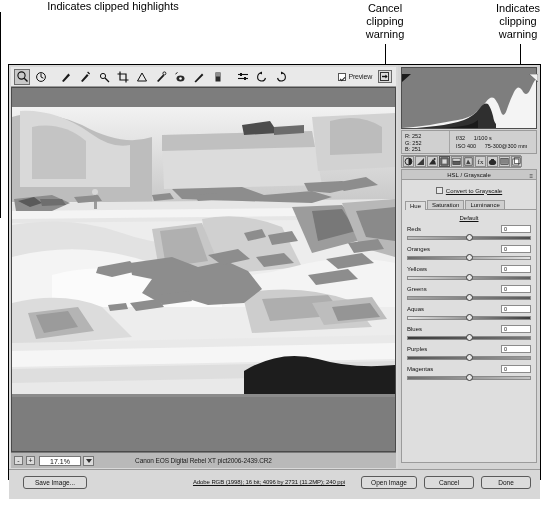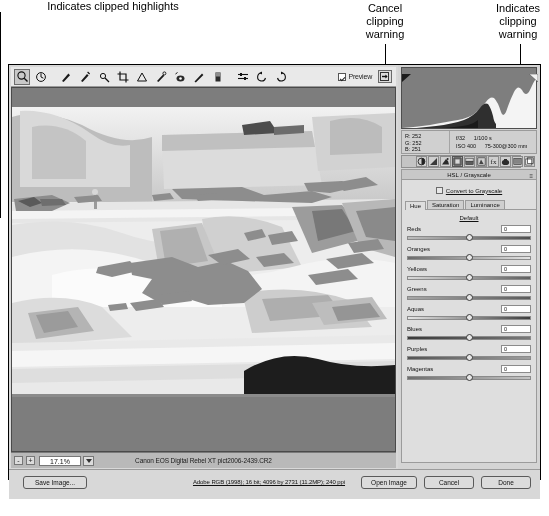--- a/index.html
+++ b/index.html
@@ -76,21 +76,21 @@
   #rgb-bar{position:absolute;left:3px;top:65px;width:136px;height:24px;background:#d0d0d0;
            border:1px solid #9b9b9b;box-sizing:border-box;display:flex;}
   #rgb-vals{width:44px;padding:2px 0 0 3px;border-right:1px solid #a5a5a5;}
   .rgbline{font-size:5.5px;color:#111;line-height:6.5px;white-space:nowrap;}
   #exif-vals{flex:1;padding:3px 0 0 6px;}
   .exifline{font-size:5.5px;color:#111;line-height:8px;white-space:nowrap;}
   .exifline span{margin-right:7px;}
 
   #panel-tabs{position:absolute;left:3px;top:90px;width:120px;height:13px;background:#c4c4c4;
               border:1px solid #8f8f8f;box-sizing:border-box;display:flex;align-items:center;
-              padding-left:14px;}
+              padding-left:1px;}
   .ptab{width:12px;height:11px;margin-right:1px;border:1px solid #8b8b8b;background:#cfcfcf;
         display:flex;align-items:center;justify-content:center;box-sizing:border-box;}
   .ptab.active{background:#e6e6e6;border-color:#555;}
 
   #panel-title{position:absolute;left:3px;top:104px;width:136px;height:11px;background:#c8c8c8;
                border:1px solid #9b9b9b;box-sizing:border-box;text-align:center;
                font-size:6px;line-height:10px;color:#111;}
   #panel-title .menu-dots{position:absolute;right:3px;top:1px;font-size:6px;color:#333;}
 
   #panel-body{position:absolute;left:3px;top:115px;width:136px;height:283px;background:#dedede;

